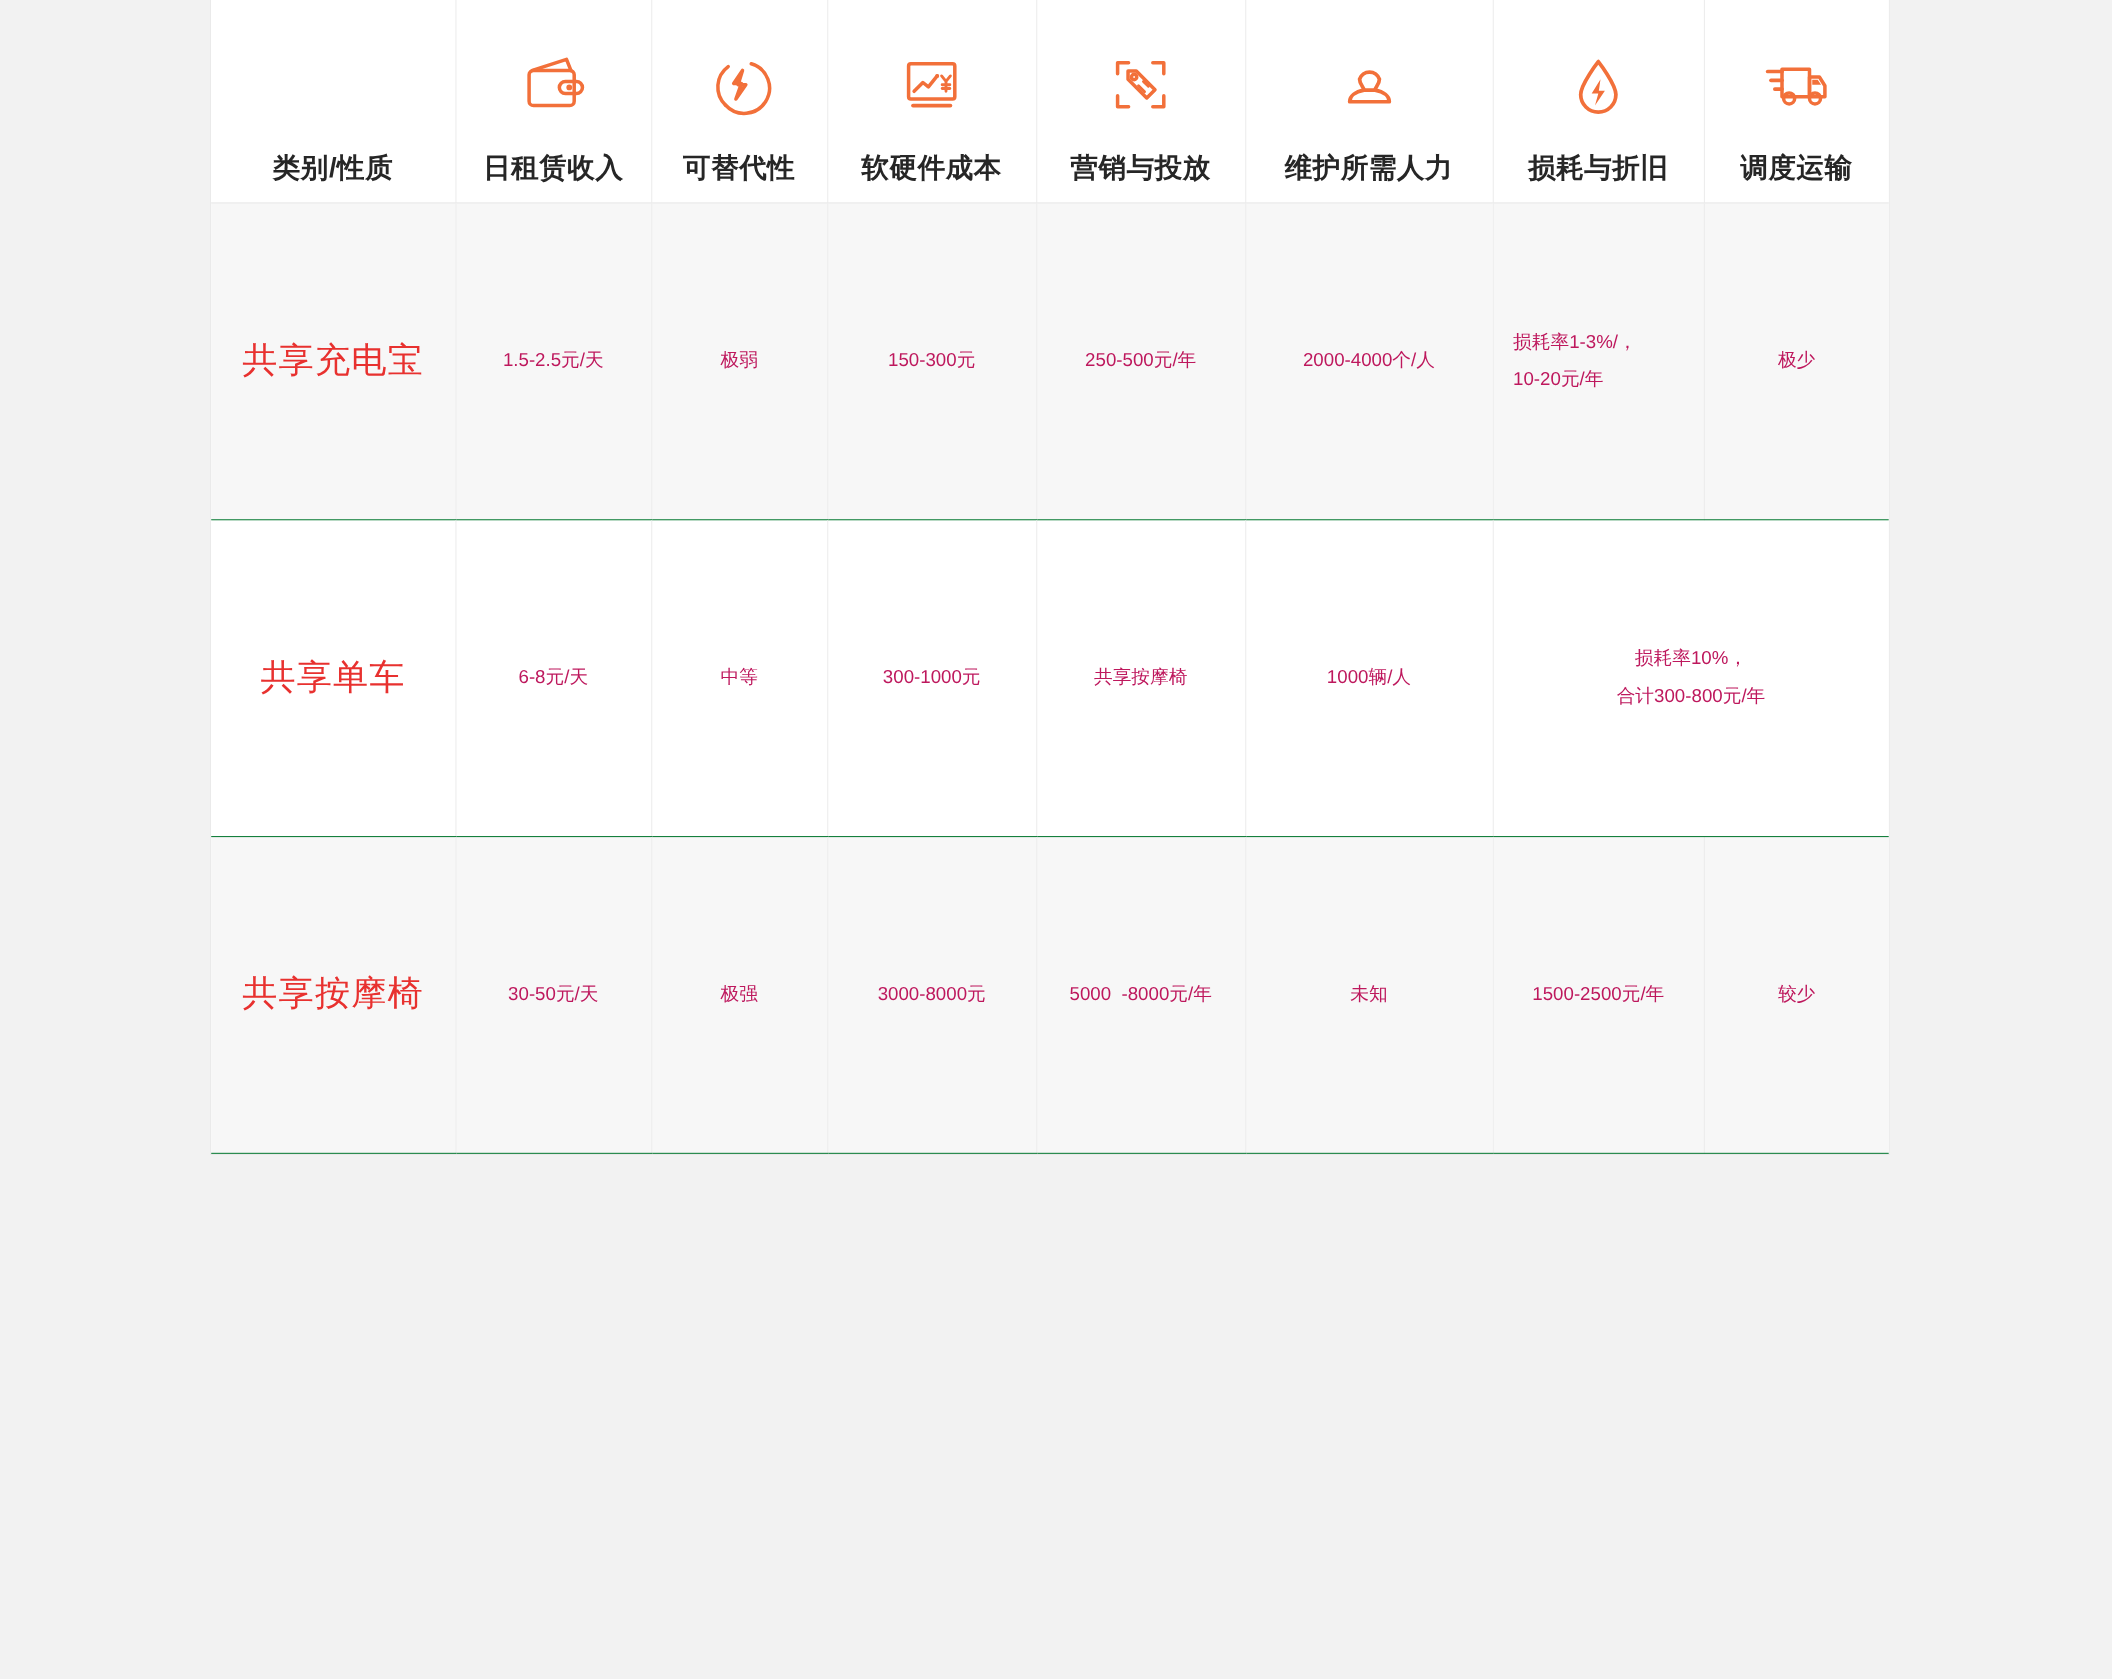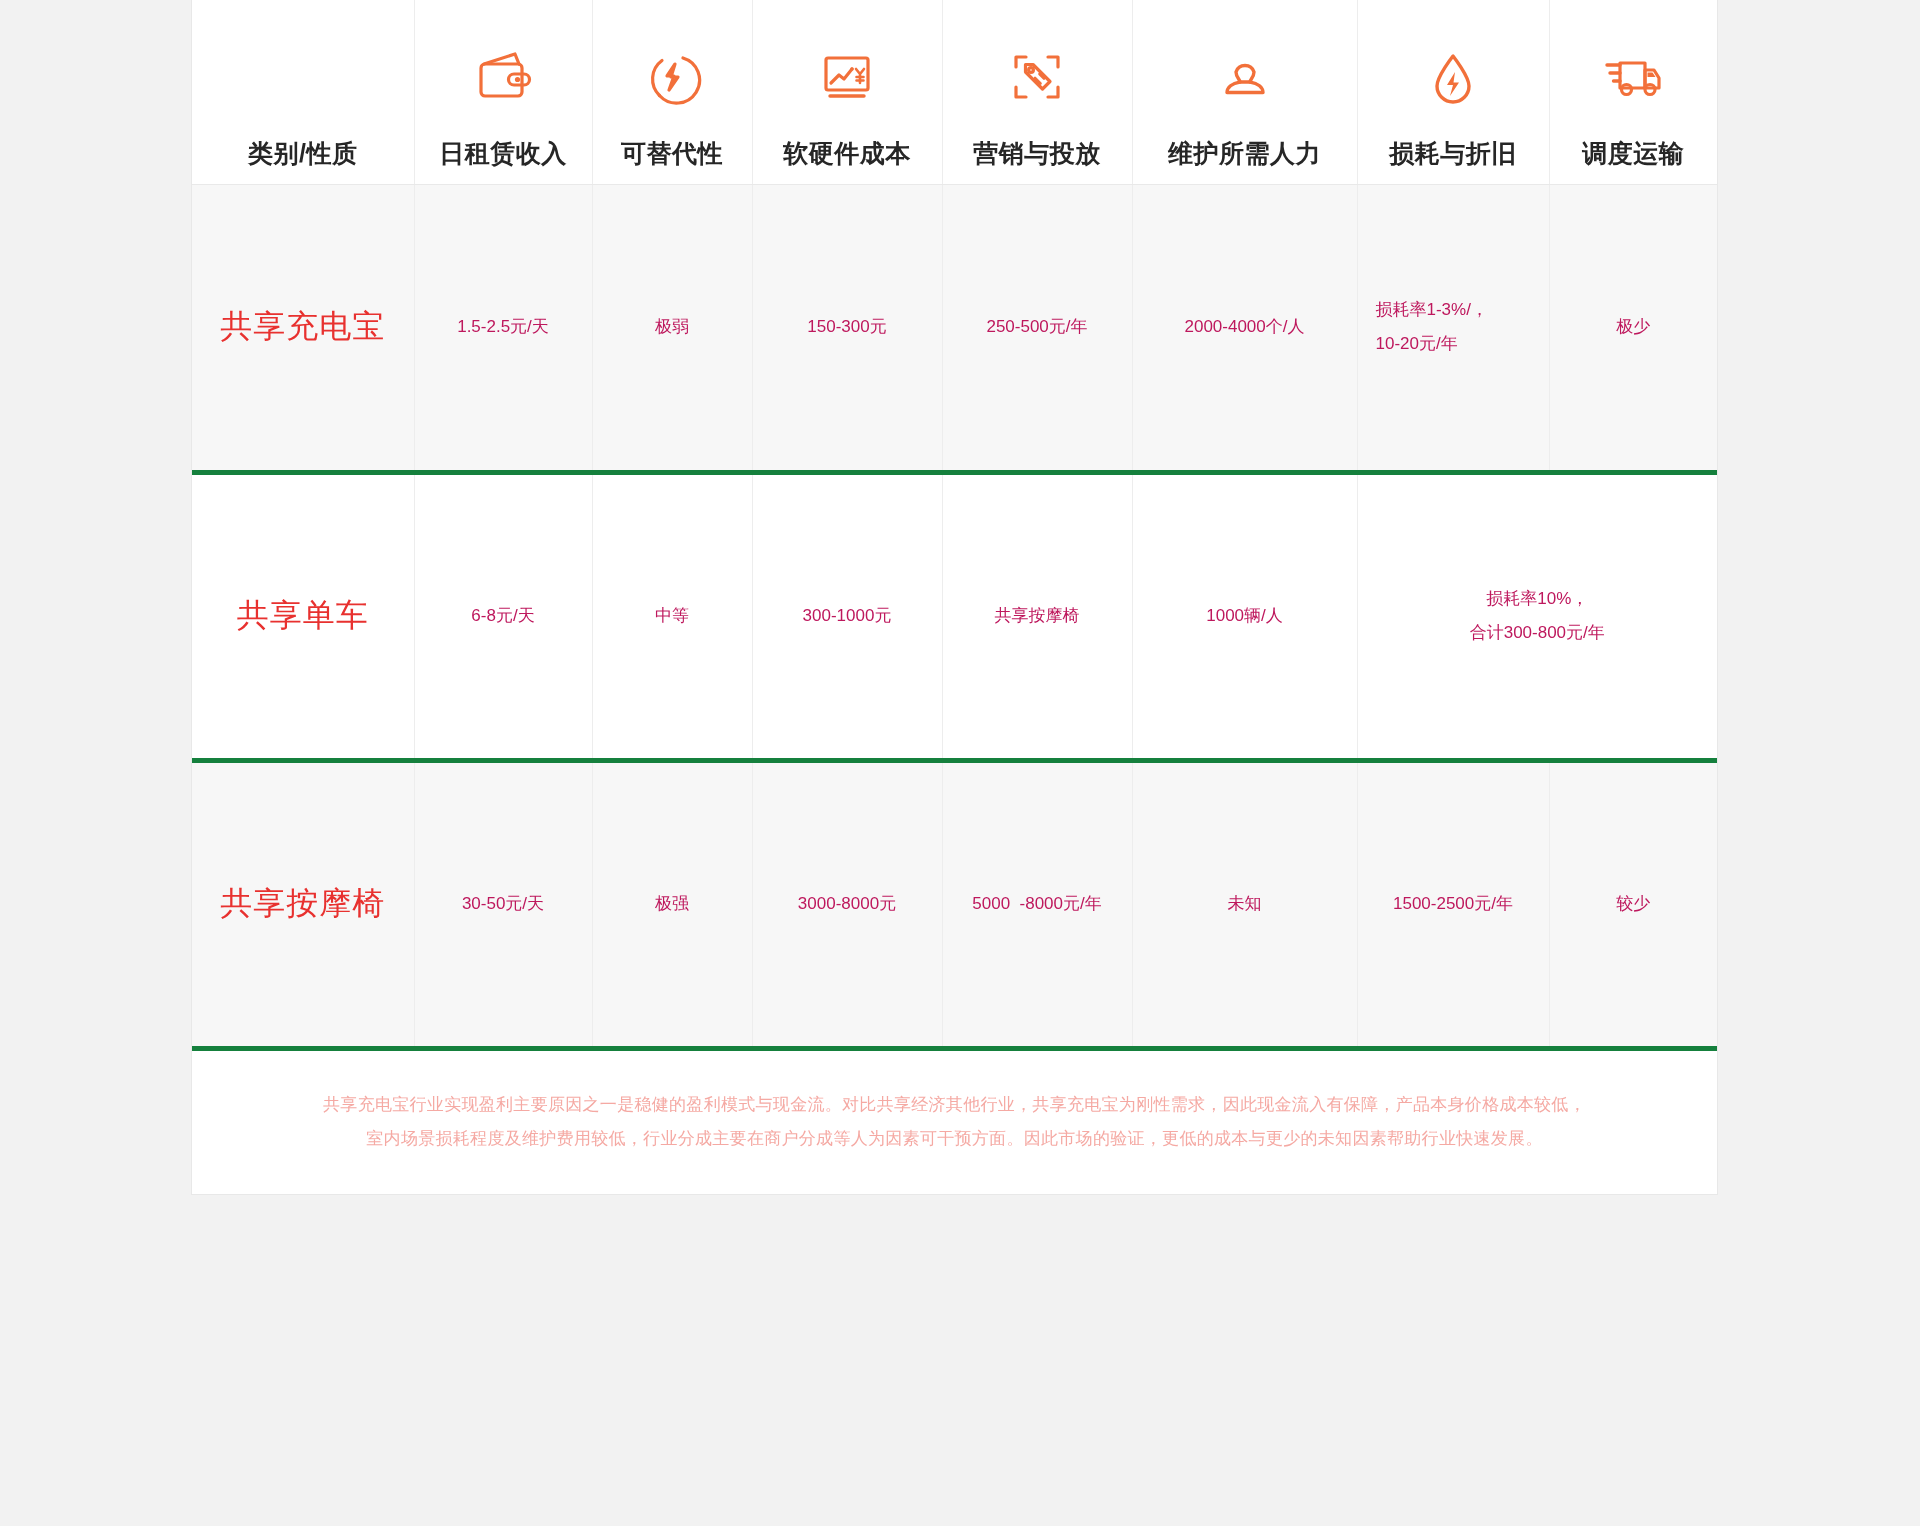--- a/index.html
+++ b/index.html
@@ -36,21 +36,21 @@
   table.cmp col.c1 { width: 178px; }
   table.cmp col.c2 { width: 160px; }
   table.cmp col.c3 { width: 190px; }
   table.cmp col.c4 { width: 190px; }
   table.cmp col.c5 { width: 225px; }
   table.cmp col.c6 { width: 192px; }
   table.cmp col.c7 { width: 168px; }
 
   th, td {
     border-right: 1px solid #ededed;
-    border-bottom: 5px solid #15803d;
+    border-bottom: 1px solid #15803d;
     padding: 0;
     vertical-align: middle;
     box-sizing: border-box;
   }
   th:last-child, td:last-child { border-right: none; }
 
   
   thead th {
     background: #ffffff;
     height: 209px;
@@ -344,26 +344,18 @@
             <div class="val">未知</div>
           </td>
           <td>
             <div class="val">1500-2500元/年</div>
           </td>
           <td>
             <div class="val">较少</div>
           </td>
         </tr>
 
-        <tr class="note-row">
-          <td colspan="8">
-            <div class="note">
-              <p>共享充电宝行业实现盈利主要原因之一是稳健的盈利模式与现金流。对比共享经济其他行业，共享充电宝为刚性需求，因此现金流入有保障，产品本身价格成本较低，</p>
-              <p>室内场景损耗程度及维护费用较低，行业分成主要在商户分成等人为因素可干预方面。因此市场的验证，更低的成本与更少的未知因素帮助行业快速发展。</p>
-            </div>
-          </td>
-        </tr>
 
       </tbody>
     </table>
   </div>
 
 </div>
 
 </body></html>

